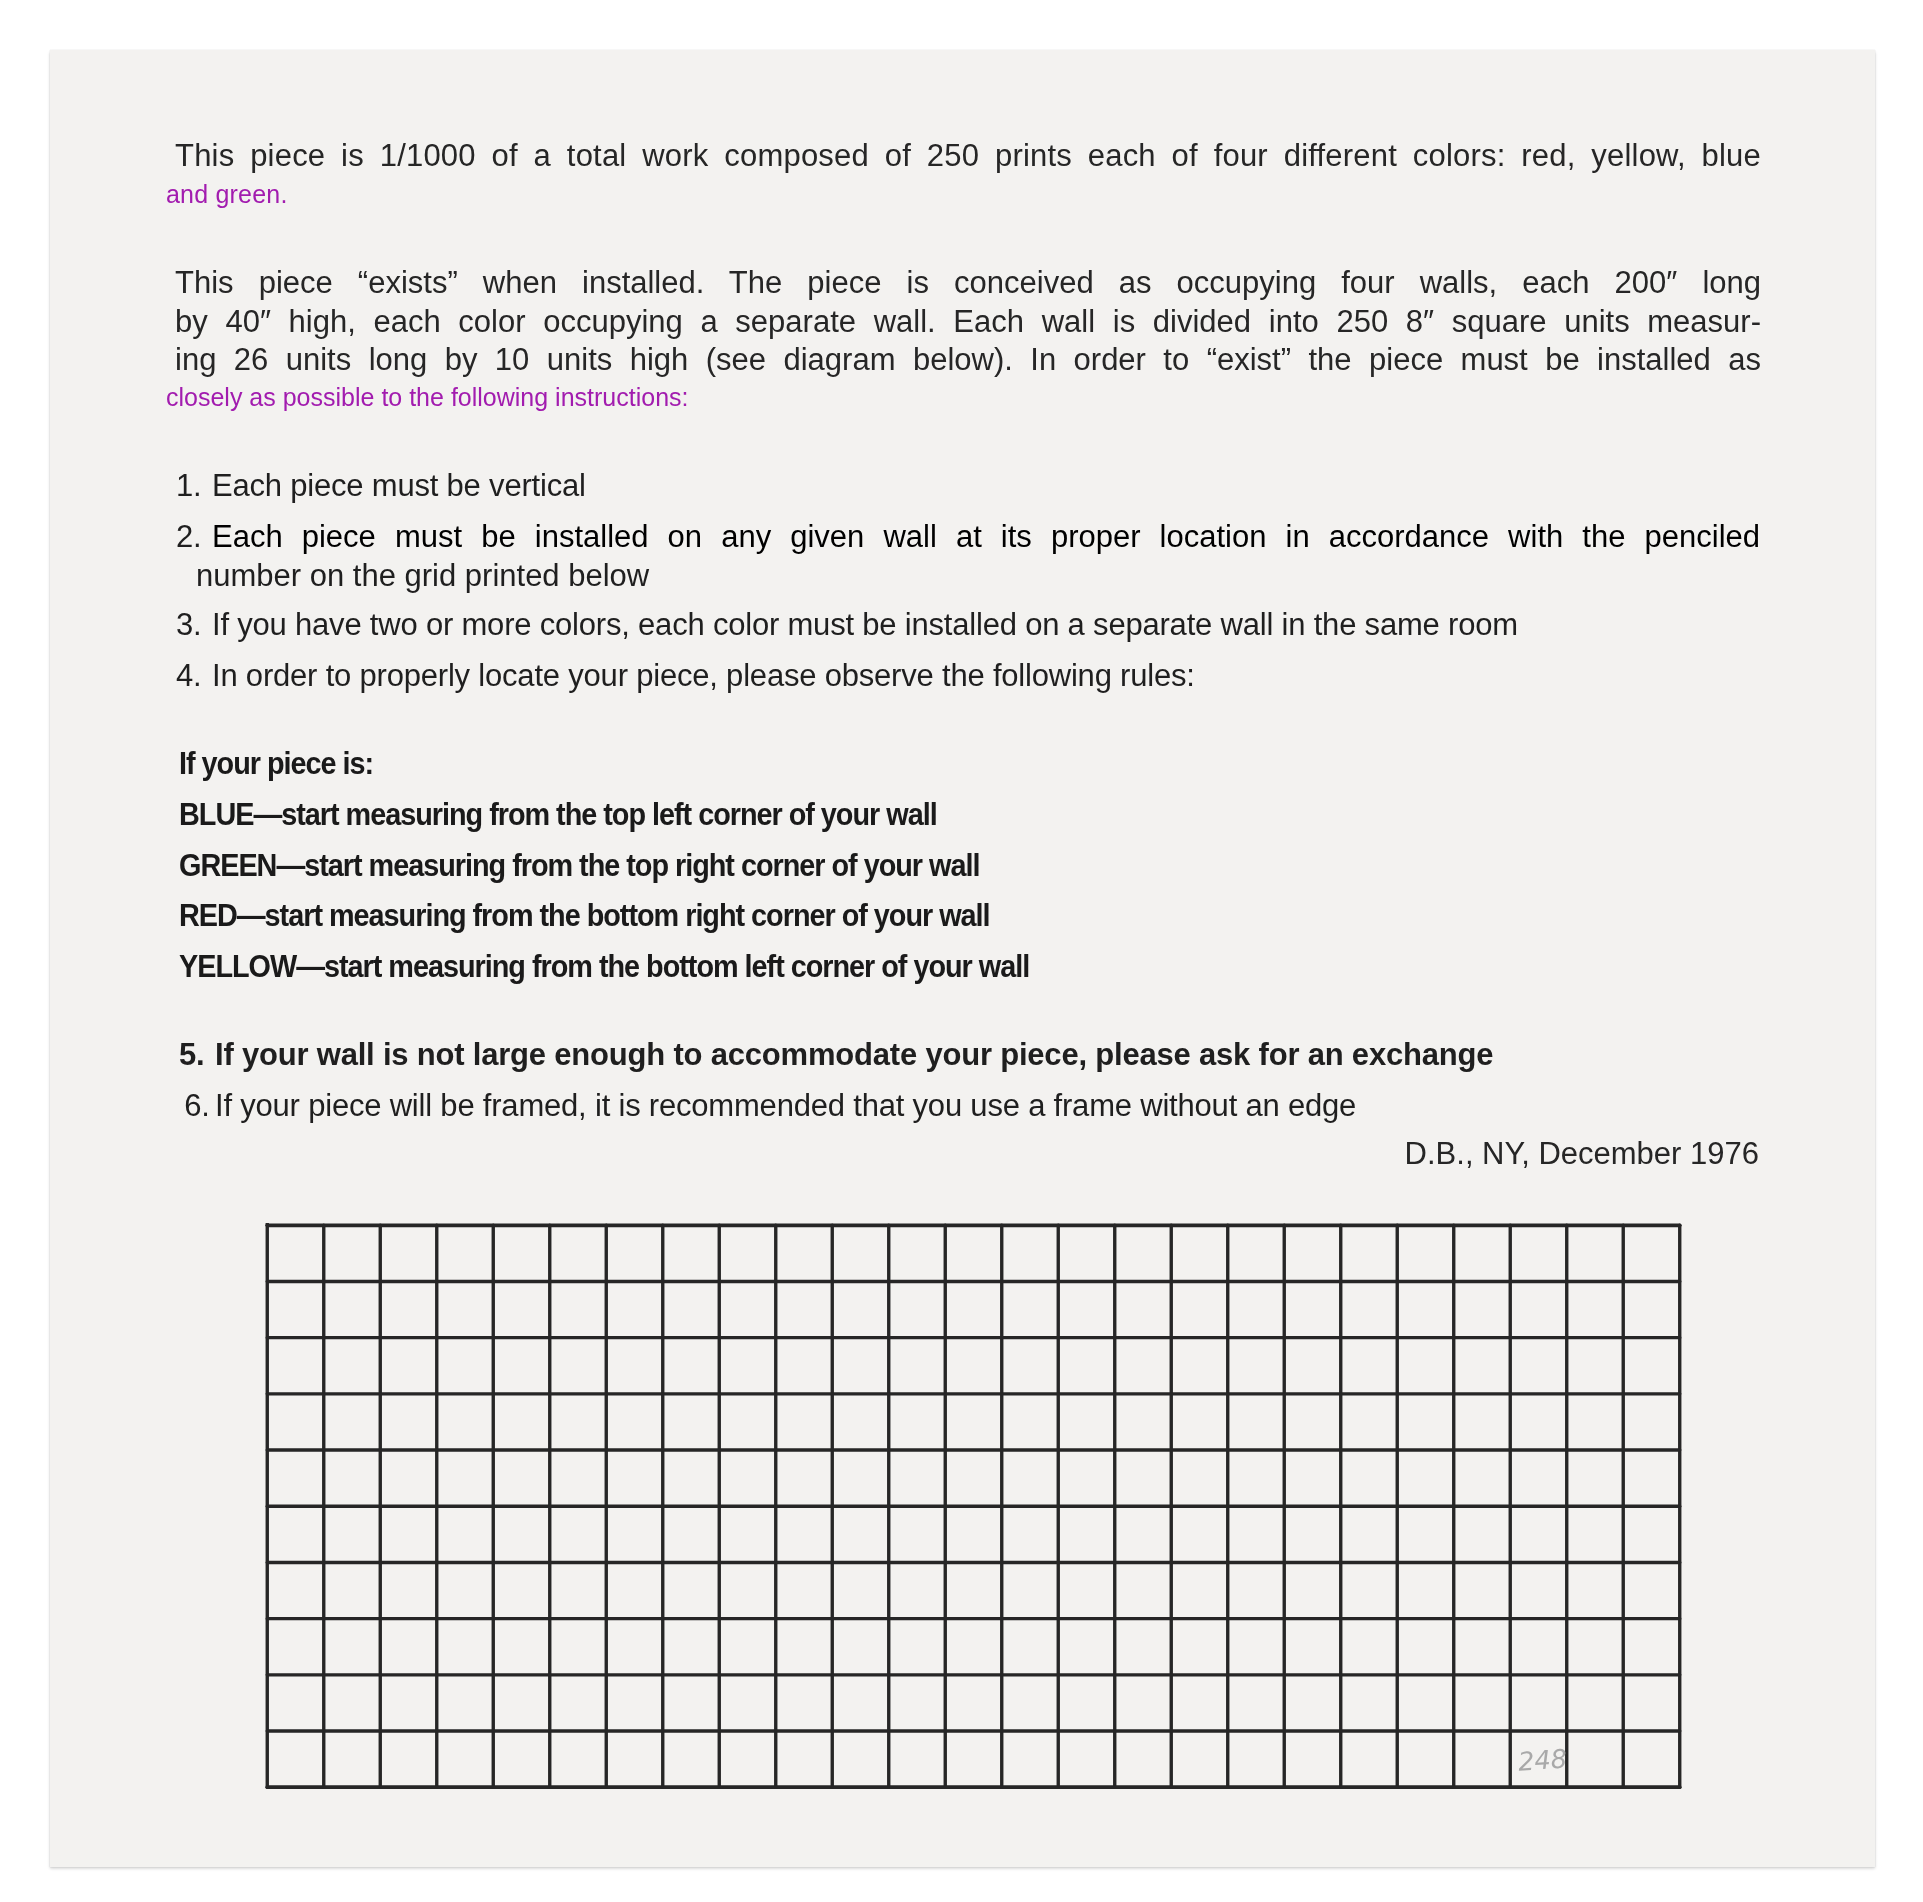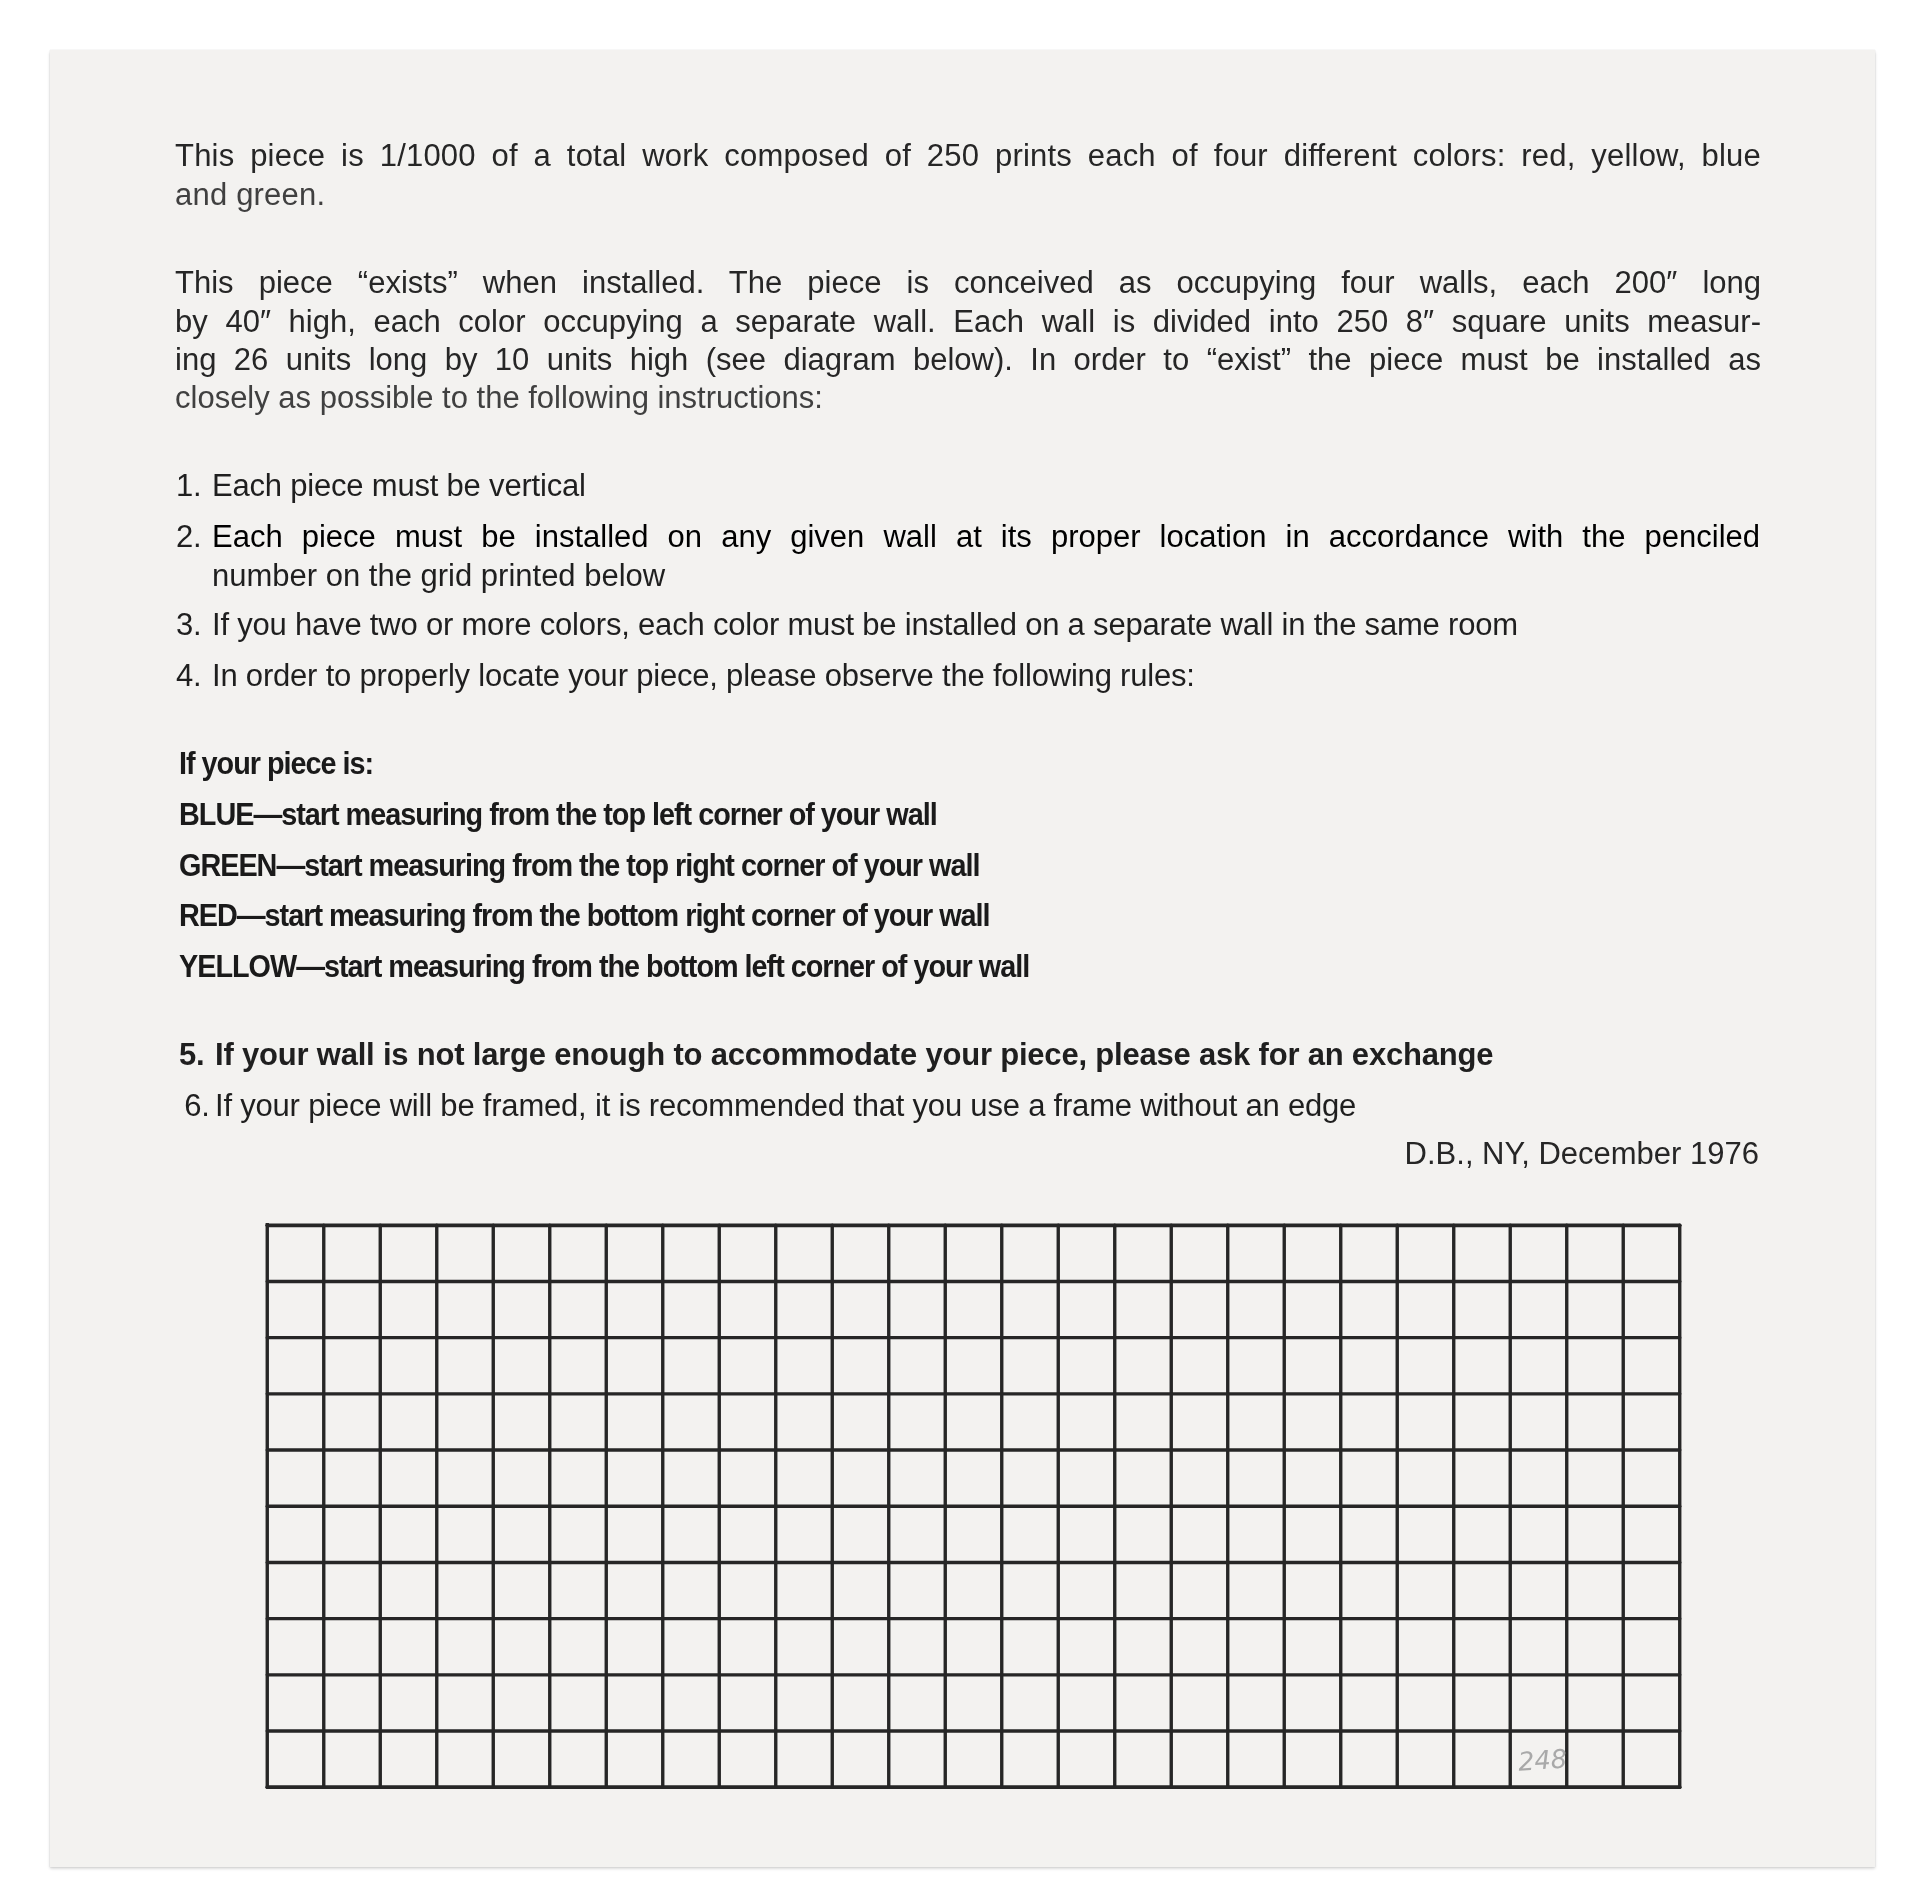--- a/index.html
+++ b/index.html
@@ -4,25 +4,25 @@
 <style>
   html, body { margin:0; padding:0; background:#ffffff; }
   body { width:1924px; height:1903px; position:relative; overflow:hidden; font-family:"Liberation Sans", sans-serif; }
   .paper {
     position:absolute; left:50px; top:50px; width:1825px; height:1817px;
     background:#f3f2f0;
     box-shadow: 0 1.5px 3px rgba(0,0,0,0.18), 0 0 0.8px rgba(0,0,0,0.25);
   }
   .p1 { font-size:31px; color:#3a3a3a; letter-spacing:0.2px; }
   .just { position:absolute; left:125px; width:1586px; text-align:justify; text-align-last:justify; white-space:normal; font-size:31px; color:#262626; line-height:39px; height:39px; overflow:hidden; }
-  .left { position:absolute; left:125px; font-size:31px; color:#404040; white-space:nowrap; line-height:39px; }
+  .left { position:absolute; left:116px; font-size:25px; color:#a21caf; white-space:nowrap; line-height:39px; }
   .item { position:absolute; left:126px; font-size:31px; color:#1f1f1f; white-space:nowrap; line-height:39px; letter-spacing:-0.2px; }
   .item .num { display:inline-block; width:36px; }
   .item-just { position:absolute; left:126px; width:1584px; font-size:31px; color:#000000; line-height:39px; height:39px; overflow:hidden; text-align:justify; text-align-last:justify; white-space:normal; }
-  .item-cont { position:absolute; left:162px; font-size:31px; color:#1f1f1f; white-space:nowrap; line-height:39px; }
+  .item-cont { position:absolute; left:146px; font-size:31px; color:#1f1f1f; white-space:nowrap; line-height:39px; }
   .rule { position:absolute; left:129px; font-size:31px; font-weight:bold; color:#1a1a1a; white-space:nowrap; line-height:39px; letter-spacing:-1.1px; transform:scaleX(0.93); transform-origin:left center; }
   .sig { position:absolute; right:116px; font-size:31px; color:#262626; white-space:nowrap; line-height:39px; }
   .grid { position:absolute; left:215px; top:1173px; }
   .pencil { position:absolute; font-family:"DejaVu Sans", sans-serif; font-style:italic; font-size:25.6px; color:#a9a9a9; transform:rotate(-4deg); }
 </style>
 </head>
 <body>
 
 <div class="paper">
 

